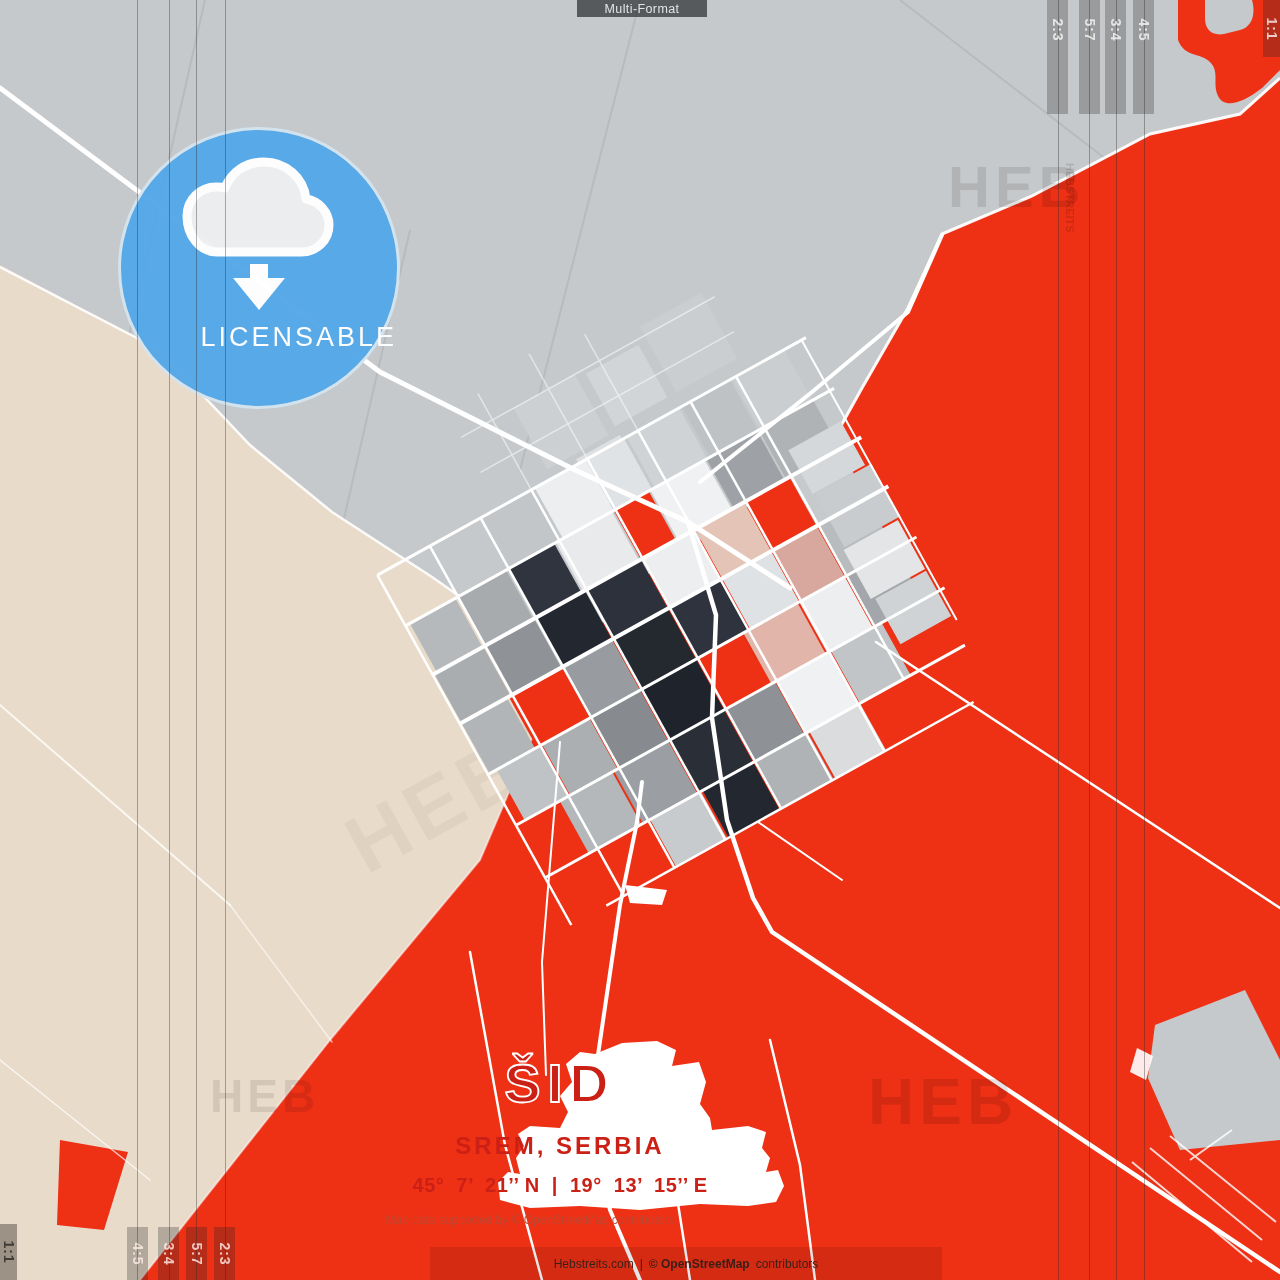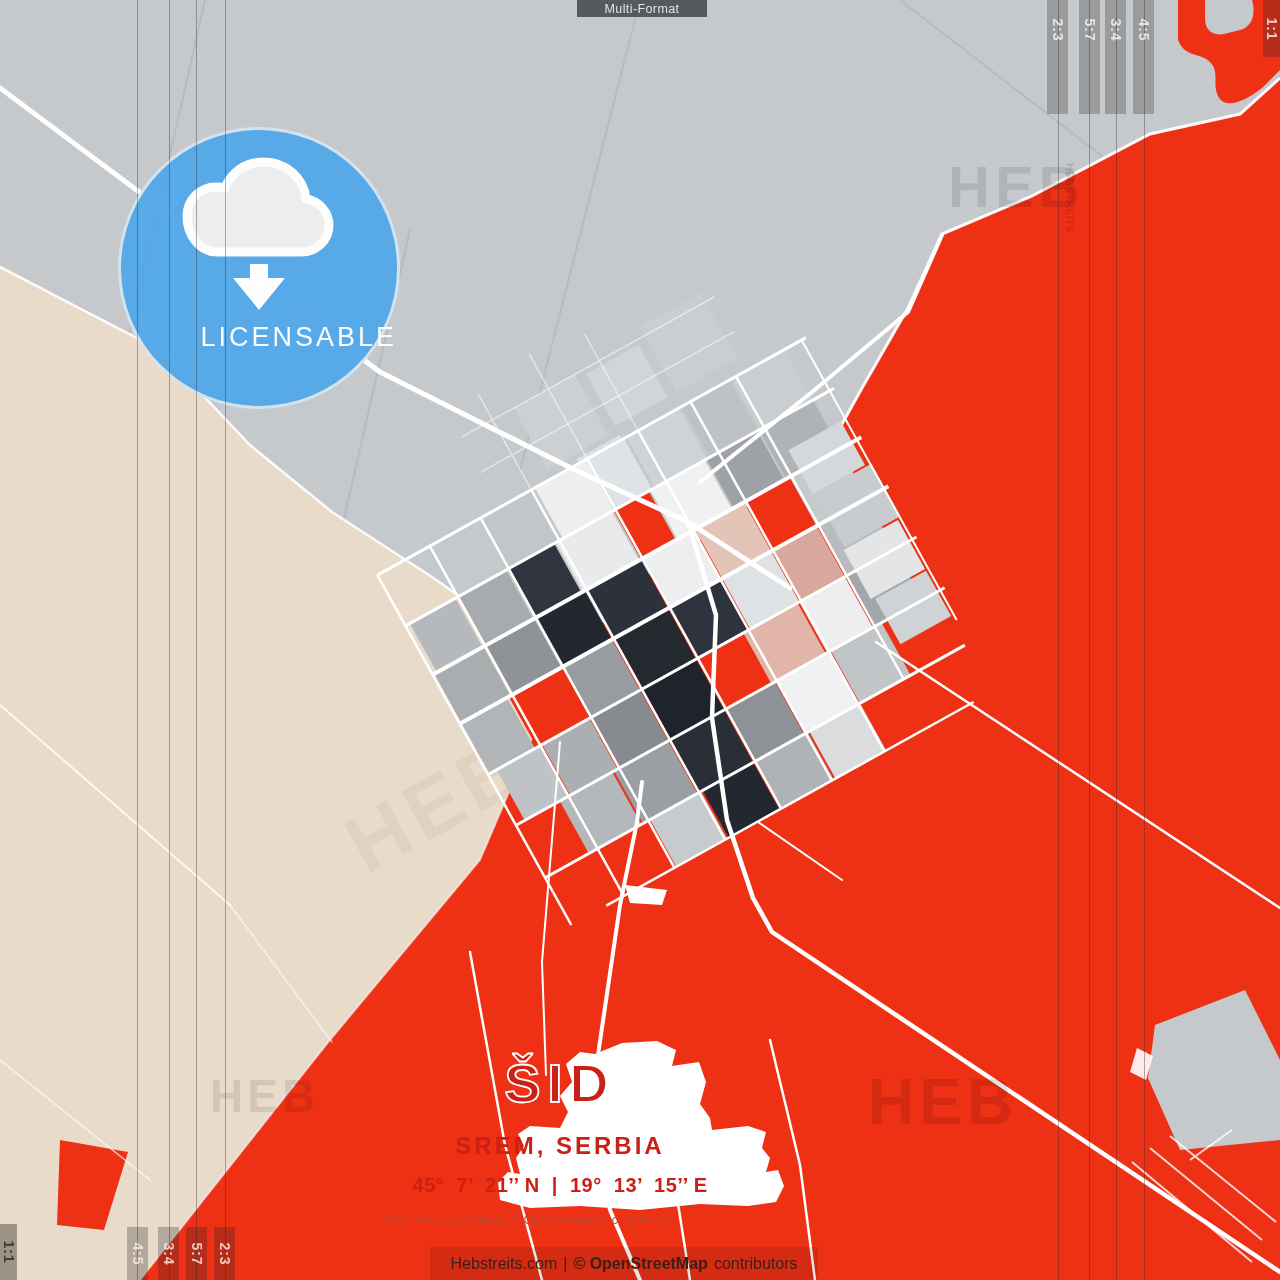--- a/index.html
+++ b/index.html
@@ -38,23 +38,23 @@
   
   .citylabel{position:absolute;left:0;width:1120px;text-align:center;z-index:50;color:var(--label-red,#cb2015);}
   .cl-name{top:1052px;font-size:54px;font-weight:bold;letter-spacing:7px;
         -webkit-text-stroke:1.8px #fff;}
   .cl-region{top:1132px;font-size:24px;font-weight:bold;letter-spacing:3px;}
   .cl-coords{top:1174px;font-size:20px;font-weight:bold;letter-spacing:.5px;white-space:pre;}
 
   
   .credits{position:absolute;left:0;width:1060px;text-align:center;z-index:50;
         color:rgba(184,74,51,.92);font-size:12px;line-height:15px;}
-  .footerbar{position:absolute;left:430px;top:1247px;width:388px;height:33px;background:rgba(0,0,0,.10);
+  .footerbar{position:absolute;left:430px;top:1247px;width:512px;height:33px;background:rgba(0,0,0,.10);
         display:flex;align-items:center;justify-content:center;z-index:50;
-        color:var(--footer-text,#3a1f17);font-size:16px;}
+        color:var(--footer-text,#3a1f17);font-size:12px;}
   .footerbar span{margin:0 3px;}
   .footerbar .b{font-weight:bold;text-align:center;}
 </style>
 </head>
 <body>
 
 <div class="stage">
 
   <svg class="map" width="1280" height="1280" viewBox="0 0 1280 1280">
 

